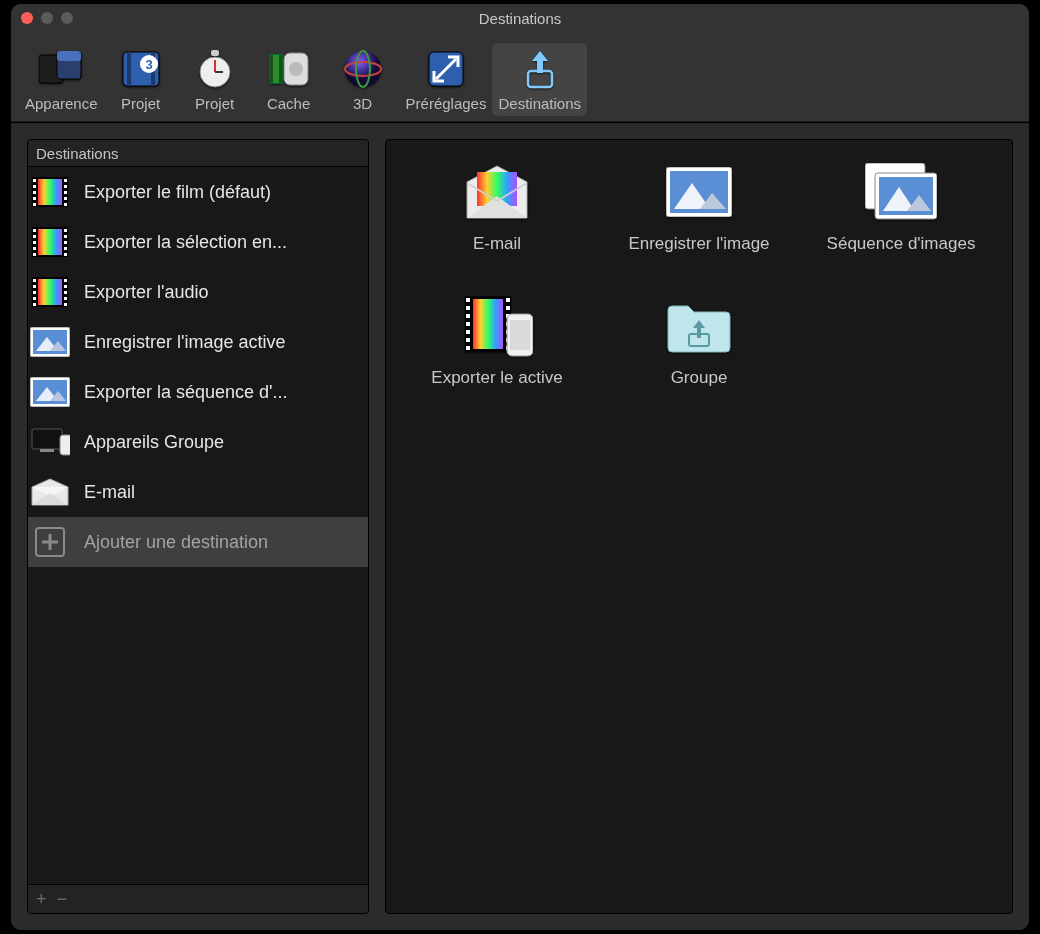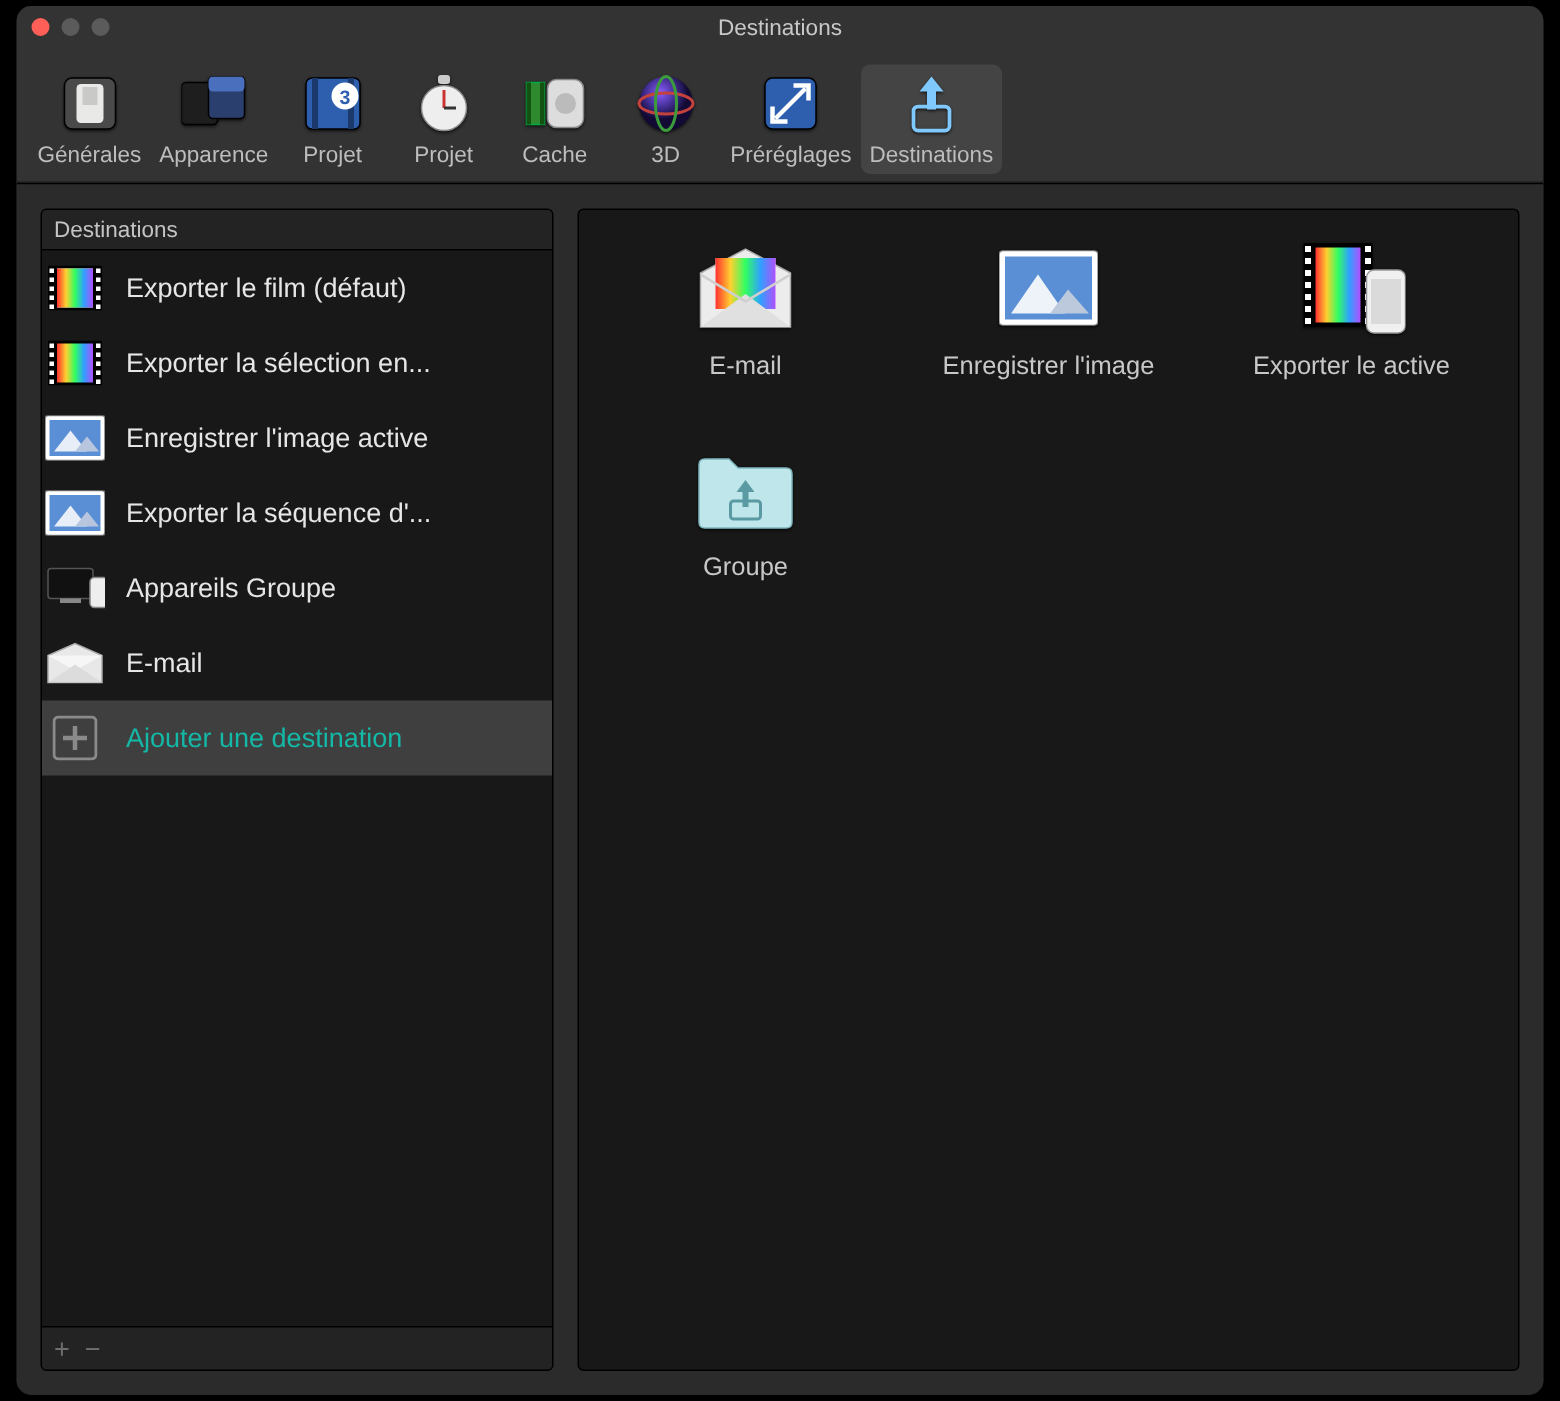--- a/index.html
+++ b/index.html
@@ -75,21 +75,21 @@
   .sidebar-list{
     flex:1;overflow:auto;
   }
   .sb-row{
     height:50px;display:flex;align-items:center;
     padding:0 8px 0 2px;
     gap:14px;
     color:#e6e6e6;font-size:18px;
     white-space:nowrap;overflow:hidden;text-overflow:ellipsis;
   }
-  .sb-row.add{background:#3f3f3f;color:#14b8a6;}
+  .sb-row.add{background:#3f3f3f;color:#a3a3a3;}
   .sb-row .sb-ico{width:40px;height:34px;display:flex;align-items:center;justify-content:center;flex-shrink:0;}
   .sb-row .sb-label{flex:1;overflow:hidden;text-overflow:ellipsis;}
   .sidebar-footer{
     height:28px;border-top:1px solid #000;
     background:#232323;
     display:flex;align-items:center;gap:10px;padding-left:8px;
     color:#6e6e6e;font-size:18px;
   }
   .sidebar-footer span{cursor:default;}
   
@@ -121,30 +121,20 @@
     <div class="traffic">
       <div class="tl close"></div>
       <div class="tl min"></div>
       <div class="tl max"></div>
     </div>
     <div class="title">Destinations</div>
   </div>
 
   <div class="toolbar">
 
-    <div class="tbitem">
-      <div class="ico shadow">
-        <svg width="38" height="38">
-            <rect x="2" y="2" width="34" height="34" rx="5" fill="#4a4a4a" stroke="#000"></rect>
-            <rect x="10" y="6" width="18" height="26" rx="3" fill="#e9e9e7"></rect>
-            <rect x="14" y="8" width="10" height="12" fill="#c9c9c7"></rect>
-          </svg>
-      </div>
-      <span>Générales</span>
-    </div>
 
     <div class="tbitem">
       <div class="ico shadow">
         <svg width="44" height="36">
             <rect x="0" y="4" width="24" height="28" rx="3" fill="#1e1e1e" stroke="#000"></rect>
             <rect x="18" y="0" width="24" height="28" rx="3" fill="#2b3f6e" stroke="#000"></rect>
             <rect x="18" y="0" width="24" height="10" rx="3" fill="#4a6fbd"></rect>
           </svg>
       </div>
       <span>Apparence</span>
@@ -284,20 +274,41 @@
                   <rect x="32" y="8" width="3" height="3"></rect>
                   <rect x="32" y="14" width="3" height="3"></rect>
                   <rect x="32" y="20" width="3" height="3"></rect>
                   <rect x="32" y="26" width="3" height="3"></rect>
                 </g>
               </svg>
           </div>
           <div class="sb-label">Exporter la sélection en...</div>
         </div>
 
+        <div class="sb-row">
+          <div class="sb-ico">
+            <svg width="36" height="30">
+                <rect x="0" y="0" width="36" height="30" fill="#000"></rect>
+                <rect x="6" y="2" width="24" height="26" fill="url(#rb1)"></rect>
+                <g fill="#fff">
+                  <rect x="1" y="2" width="3" height="3"></rect>
+                  <rect x="1" y="8" width="3" height="3"></rect>
+                  <rect x="1" y="14" width="3" height="3"></rect>
+                  <rect x="1" y="20" width="3" height="3"></rect>
+                  <rect x="1" y="26" width="3" height="3"></rect>
+                  <rect x="32" y="2" width="3" height="3"></rect>
+                  <rect x="32" y="8" width="3" height="3"></rect>
+                  <rect x="32" y="14" width="3" height="3"></rect>
+                  <rect x="32" y="20" width="3" height="3"></rect>
+                  <rect x="32" y="26" width="3" height="3"></rect>
+                </g>
+              </svg>
+          </div>
+          <div class="sb-label">Exporter l'audio</div>
+        </div>
 
         <div class="sb-row">
           <div class="sb-ico">
             <svg width="40" height="30">
                 <rect x="0" y="0" width="40" height="30" rx="2" fill="#fff" stroke="#777"></rect>
                 <rect x="3" y="3" width="34" height="24" fill="#5a8fd6"></rect>
                 <polygon points="6,24 17,10 28,24" fill="#e8eef7"></polygon>
                 <polygon points="20,24 28,14 36,24" fill="#b7c6de"></polygon>
               </svg>
           </div>
@@ -377,20 +388,32 @@
             <svg width="66" height="50">
                 <rect x="0" y="0" width="66" height="50" rx="3" fill="#fff" stroke="#888"></rect>
                 <rect x="4" y="4" width="58" height="42" fill="#5a8fd6"></rect>
                 <polygon points="8,42 26,16 44,42" fill="#eef3fa"></polygon>
                 <polygon points="34,42 46,26 60,42" fill="#bcc9dd"></polygon>
               </svg>
           </div>
           <div>Enregistrer l'image</div>
         </div>
 
+        <div class="card">
+          <div class="card-ico shadow">
+            <svg width="76" height="58">
+                <rect x="0" y="0" width="60" height="46" rx="3" fill="#fff" stroke="#888"></rect>
+                <rect x="10" y="10" width="62" height="46" rx="3" fill="#fff" stroke="#888"></rect>
+                <rect x="14" y="14" width="54" height="38" fill="#5a8fd6"></rect>
+                <polygon points="18,48 34,24 50,48" fill="#eef3fa"></polygon>
+                <polygon points="42,48 54,32 66,48" fill="#bcc9dd"></polygon>
+              </svg>
+          </div>
+          <div>Séquence d'images</div>
+        </div>
 
         <div class="card">
           <div class="card-ico shadow">
             <svg width="76" height="64">
                 <rect x="4" y="2" width="46" height="56" fill="#000"></rect>
                 <rect x="12" y="5" width="30" height="50" fill="url(#rb1)"></rect>
                 <g fill="#fff">
                   <rect x="5" y="4" width="4" height="4"></rect>
                   <rect x="5" y="12" width="4" height="4"></rect>
                   <rect x="5" y="20" width="4" height="4"></rect>

